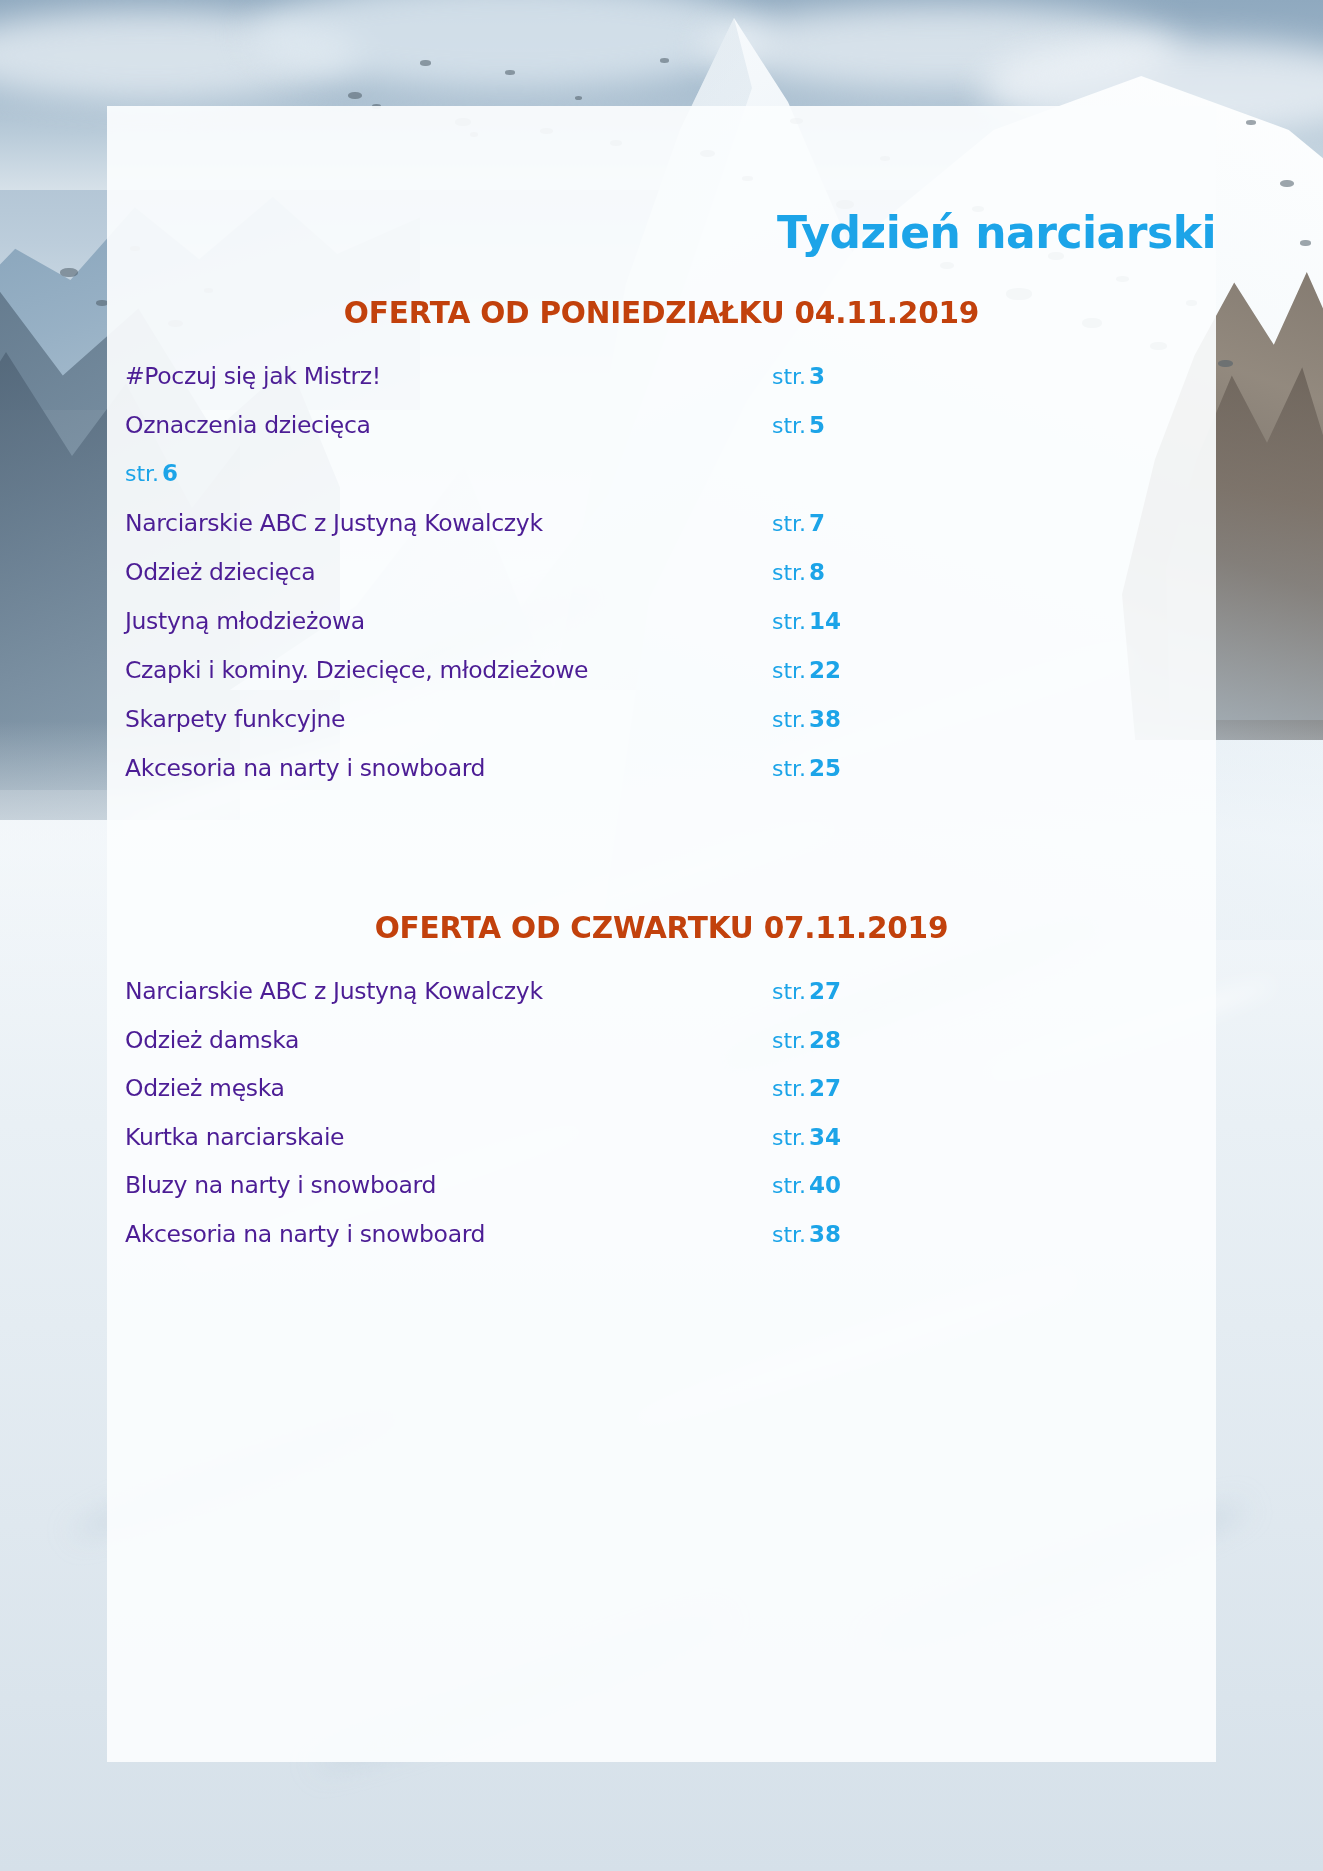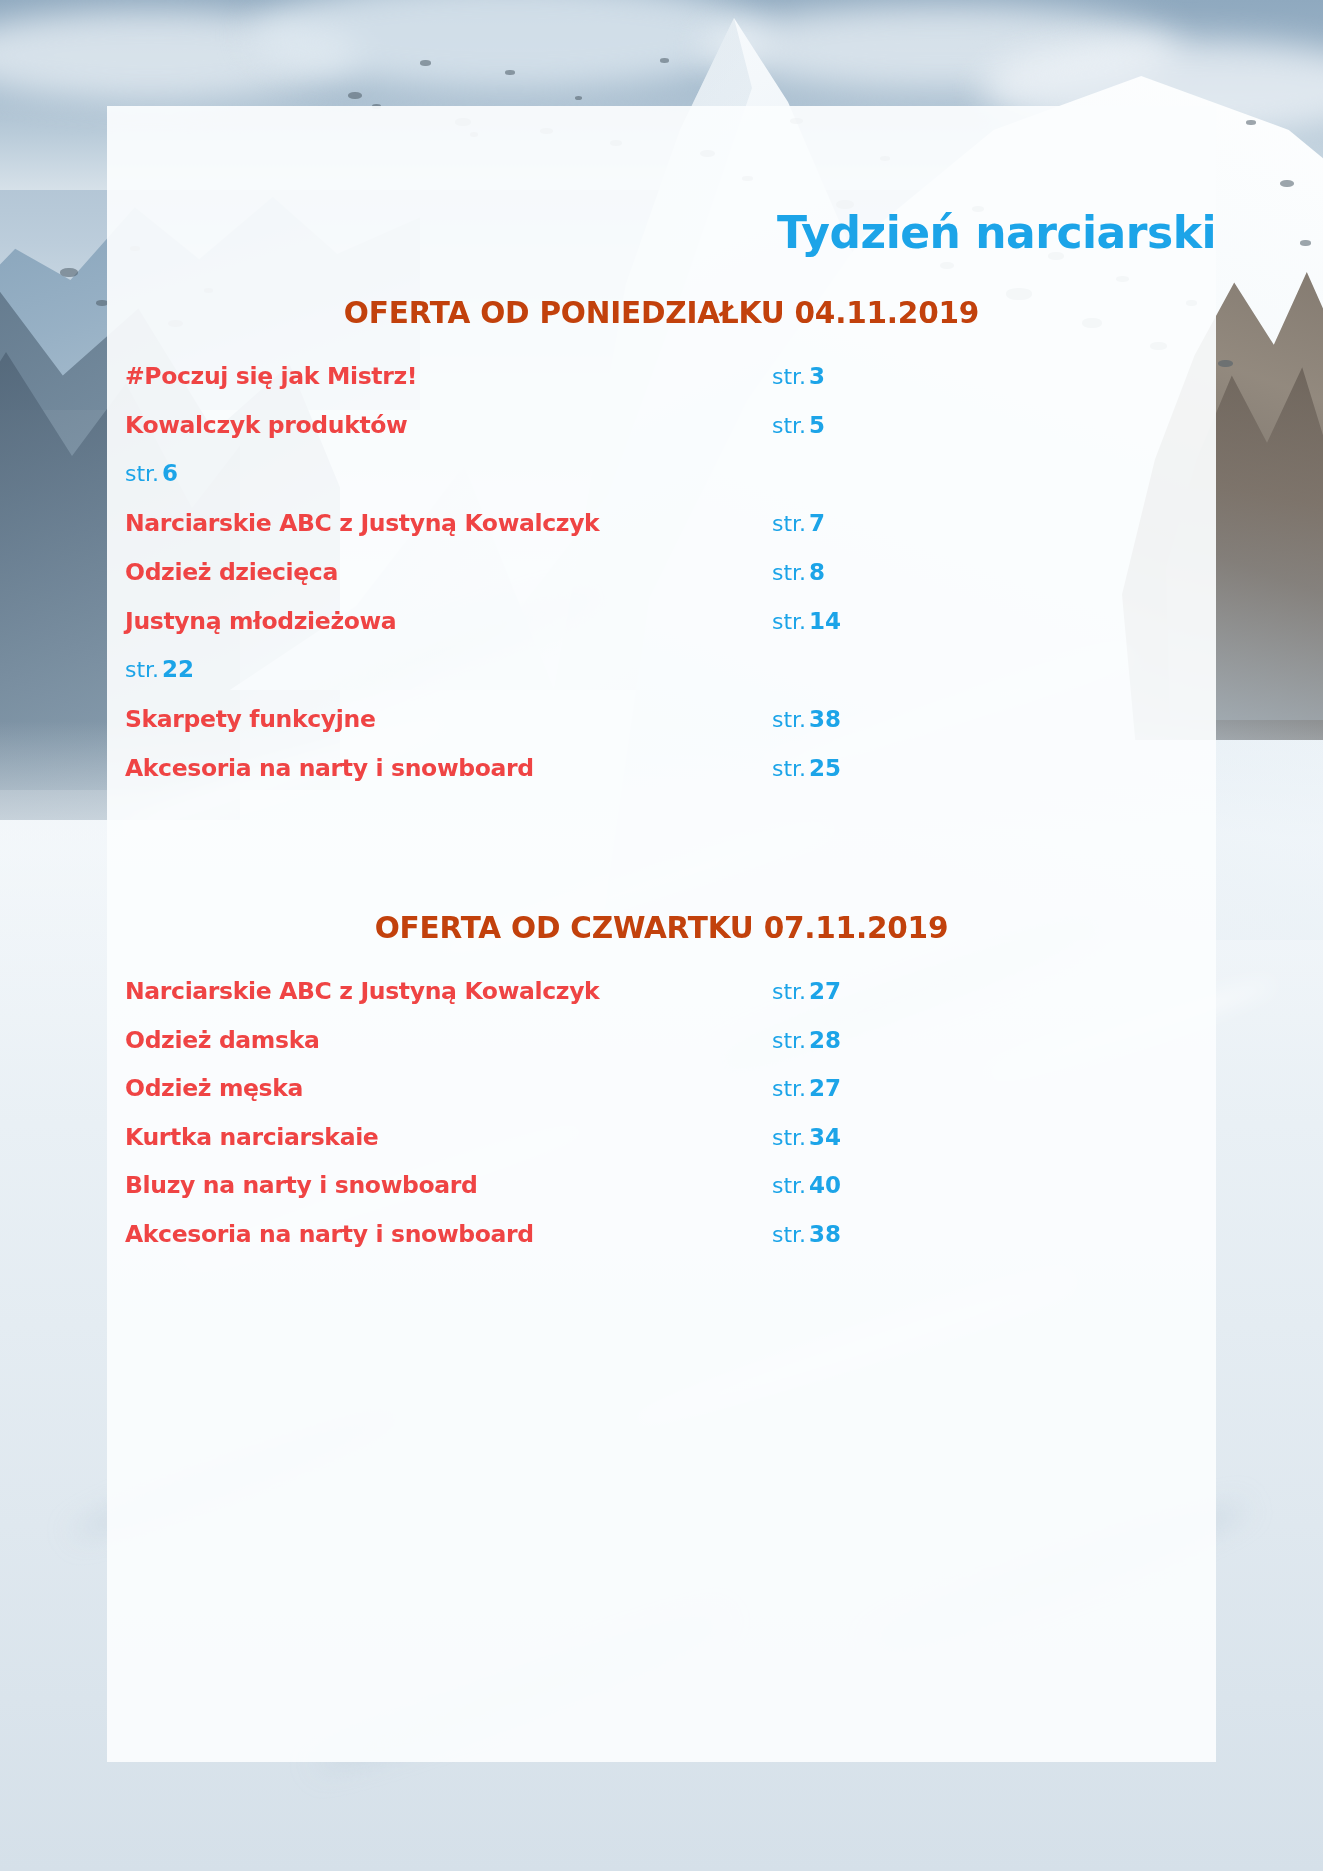--- a/index.html
+++ b/index.html
@@ -200,24 +200,24 @@
     padding: 0 0 0 18px;
   }
   .toc-row {
     display: flex;
     align-items: baseline;
     height: 49px;
   }
   #section-thursday .toc-row { height: 48.5px; }
 
   .toc-label {
-    color: #ef4444;
+    color: #4c1d95;
     font-family: "DejaVu Sans", sans-serif;
     font-size: 23.5px;
-    font-weight: 700;
+    font-weight: 400;
     letter-spacing: -0.35px;
     flex: 0 0 auto;
     width: 647px;
   }
   .toc-page {
     color: #1CA4E8;
     font-family: "DejaVu Sans", sans-serif;
     font-size: 22px;
     white-space: nowrap;
   }
@@ -308,39 +308,40 @@
   <h1 id="page-title">Tydzień narciarski</h1>
 
   <div class="section" id="section-monday">
     <h2 class="section-heading">OFERTA OD PONIEDZIAŁKU 04.11.2019</h2>
     <ul class="toc-list" id="list-monday">
         <li class="toc-row">
           <span class="toc-label">#Poczuj się jak Mistrz!</span>
           <span class="toc-page"><span class="str">str.</span><span class="num">3</span></span>
         </li>
         <li class="toc-row">
-          <span class="toc-label">Kowalczyk produktów</span>
+          <span class="toc-label">Oznaczenia dziecięca</span>
           <span class="toc-page"><span class="str">str.</span><span class="num">5</span></span>
         </li>
         <li class="toc-row">
           <span class="toc-page"><span class="str">str.</span><span class="num">6</span></span>
         </li>
         <li class="toc-row">
           <span class="toc-label">Narciarskie ABC z Justyną Kowalczyk</span>
           <span class="toc-page"><span class="str">str.</span><span class="num">7</span></span>
         </li>
         <li class="toc-row">
           <span class="toc-label">Odzież dziecięca</span>
           <span class="toc-page"><span class="str">str.</span><span class="num">8</span></span>
         </li>
         <li class="toc-row">
           <span class="toc-label">Justyną młodzieżowa</span>
           <span class="toc-page"><span class="str">str.</span><span class="num">14</span></span>
         </li>
         <li class="toc-row">
+          <span class="toc-label">Czapki i kominy. Dziecięce, młodzieżowe</span>
           <span class="toc-page"><span class="str">str.</span><span class="num">22</span></span>
         </li>
         <li class="toc-row">
           <span class="toc-label">Skarpety funkcyjne</span>
           <span class="toc-page"><span class="str">str.</span><span class="num">38</span></span>
         </li>
         <li class="toc-row">
           <span class="toc-label">Akcesoria na narty i snowboard</span>
           <span class="toc-page"><span class="str">str.</span><span class="num">25</span></span>
         </li>

